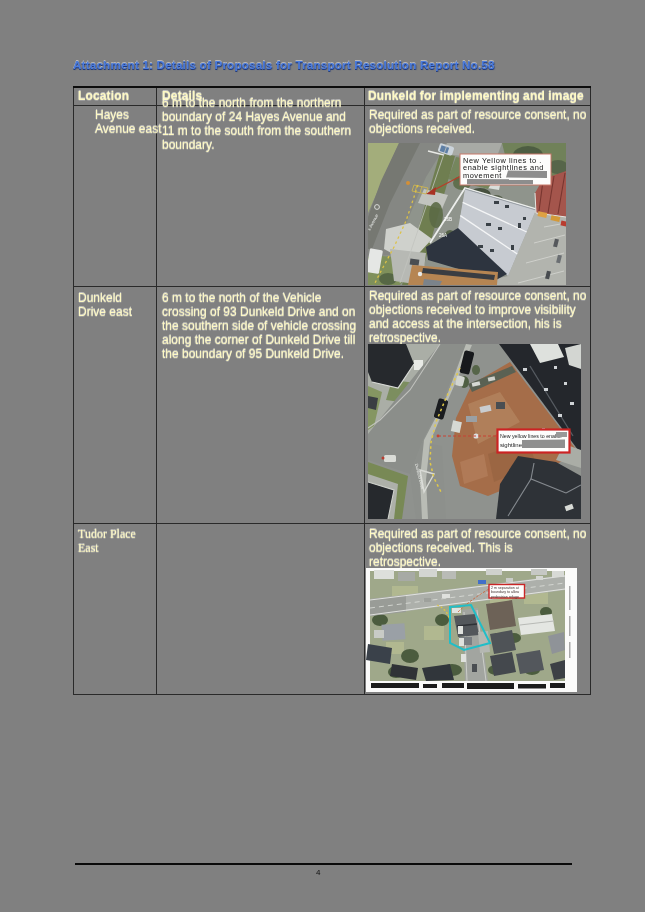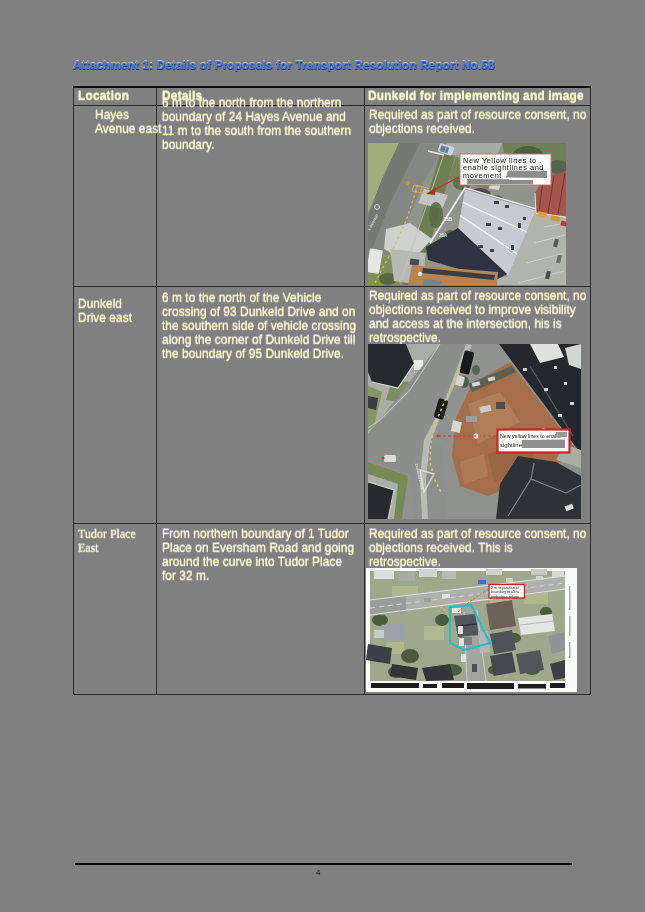--- a/index.html
+++ b/index.html
@@ -43,29 +43,28 @@
 <div class="abs cell hdr" style="left:162px;top:89px;">Details</div>
 
 <div class="abs cell hdr" style="left:368px;top:89px;">Dunkeld for implementing and image</div>
 
 <div class="abs cell" style="left:78px;top:108px;margin-left:17px;">Hayes<br>Avenue east</div>
 
 <div class="abs cell" style="left:162px;top:96px;">6 m to the north from the northern<br>boundary of 24 Hayes Avenue and<br>11 m to the south from the southern<br>boundary.</div>
 
 <div class="abs cell" style="left:369px;top:108px;">Required as part of resource consent, no<br>objections received.</div>
 
-<div class="abs cell" style="left:78px;top:297px;">Dunkeld<br>Drive east</div>
+<div class="abs cell" style="left:78px;top:291px;">Dunkeld<br>Drive east</div>
 
 <div class="abs cell" style="left:162px;top:291px;">6 m to the north of the Vehicle<br>crossing of 93 Dunkeld Drive and on<br>the southern side of vehicle crossing<br>along the corner of Dunkeld Drive till<br>the boundary of 95 Dunkeld Drive.</div>
 
 <div class="abs cell" style="left:369px;top:289px;">Required as part of resource consent, no<br>objections received to improve visibility<br>and access at the intersection, his is<br>retrospective.</div>
 
 <div class="abs cell" style="left:78px;top:527px;font-family:Liberation Serif, serif;">Tudor Place<br>East</div>
 
-<div class="abs cell" style="left:162px;top:527px;">From northern boundary of 1 Tudor<br>Place on Eversham Road and going<br>around the curve into Tudor Place<br>for 32 m.</div>
 
 <div class="abs cell" style="left:369px;top:527px;">Required as part of resource consent, no<br>objections received. This is<br>retrospective.</div>
 
 <div class="abs" id="img1" style="filter:blur(0.3px) saturate(0.93);left:368px;top:143px;width:198px;height:142px;">
 <svg width="198" height="142" viewBox="0 0 198 142">
 
 <rect x="0" y="0" width="198" height="142" fill="#8f948b"></rect>
 
 <polygon points="0,0 36,0 22,22 6,58 0,80" fill="#a3ad78"></polygon>
 

